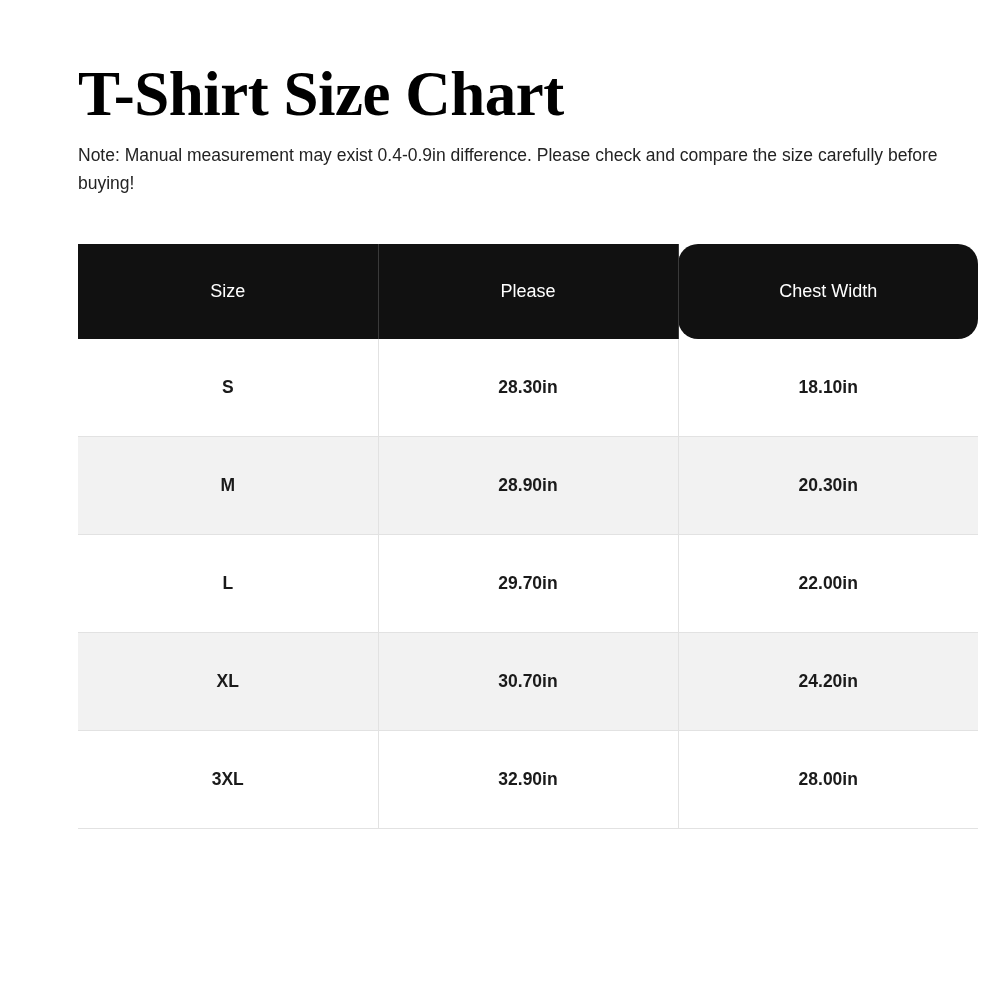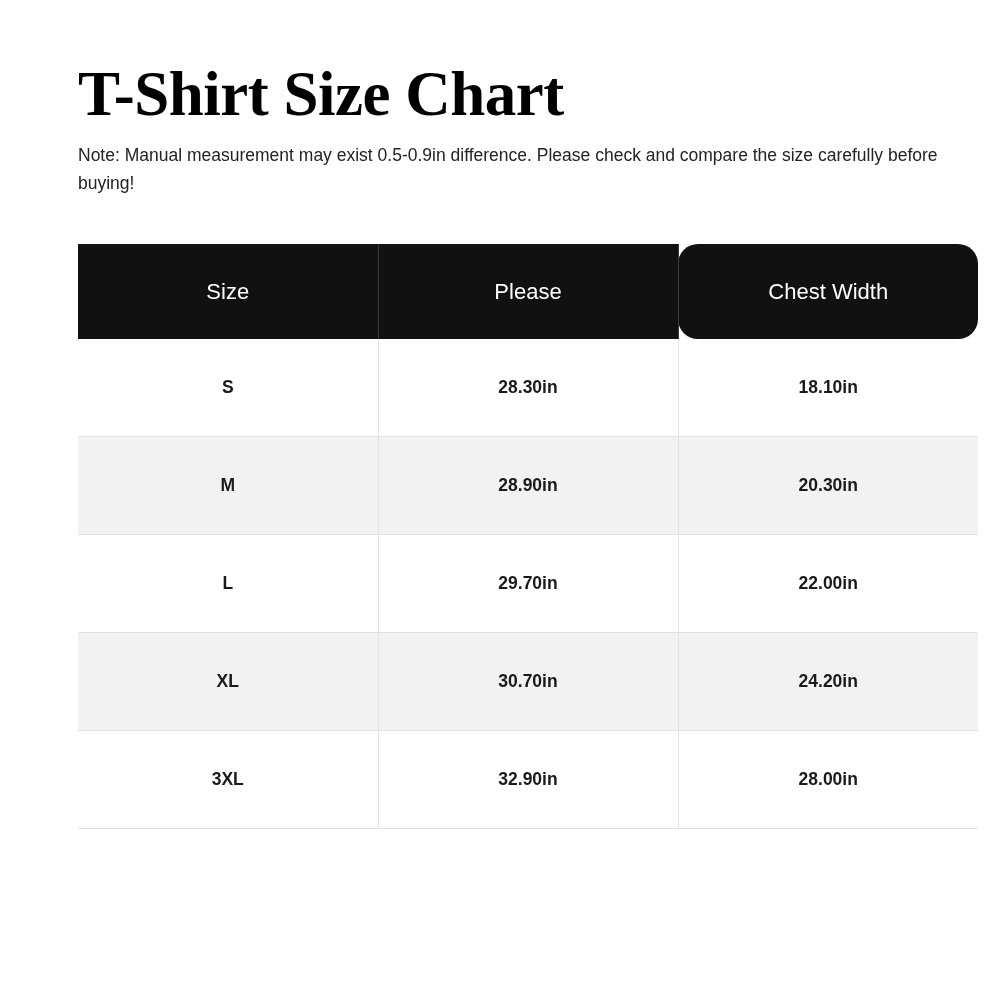--- a/index.html
+++ b/index.html
@@ -41,21 +41,21 @@
   }
   table.size-table {
     border-collapse: collapse;
     width: 900px;
     table-layout: fixed;
   }
   table.size-table th {
     background: #111111;
     color: #ffffff;
     font-weight: normal;
-    font-size: 22px;
+    font-size: 18px;
     height: 93px;
     text-align: center;
     border-right: 1px solid #3a3a3a;
     vertical-align: middle;
   }
   table.size-table th:last-child {
     border-right: none;
     border-radius: 20px;
   }
   table.size-table td {
@@ -78,21 +78,21 @@
     background: #f2f2f2;
   }
 </style>
 </head>
 <body>
 
 <div class="page">
 
   <h1 class="title">T-Shirt Size Chart</h1>
 
-  <p class="note">Note: Manual measurement may exist 0.5-0.9in difference. Please check and compare the size carefully before buying!</p>
+  <p class="note">Note: Manual measurement may exist 0.4-0.9in difference. Please check and compare the size carefully before buying!</p>
 
   <div class="table-wrap">
     <table class="size-table">
       <thead>
         <tr>
           <th>Size</th>
           <th>Please</th>
           <th>Chest Width</th>
         </tr>
       </thead>

